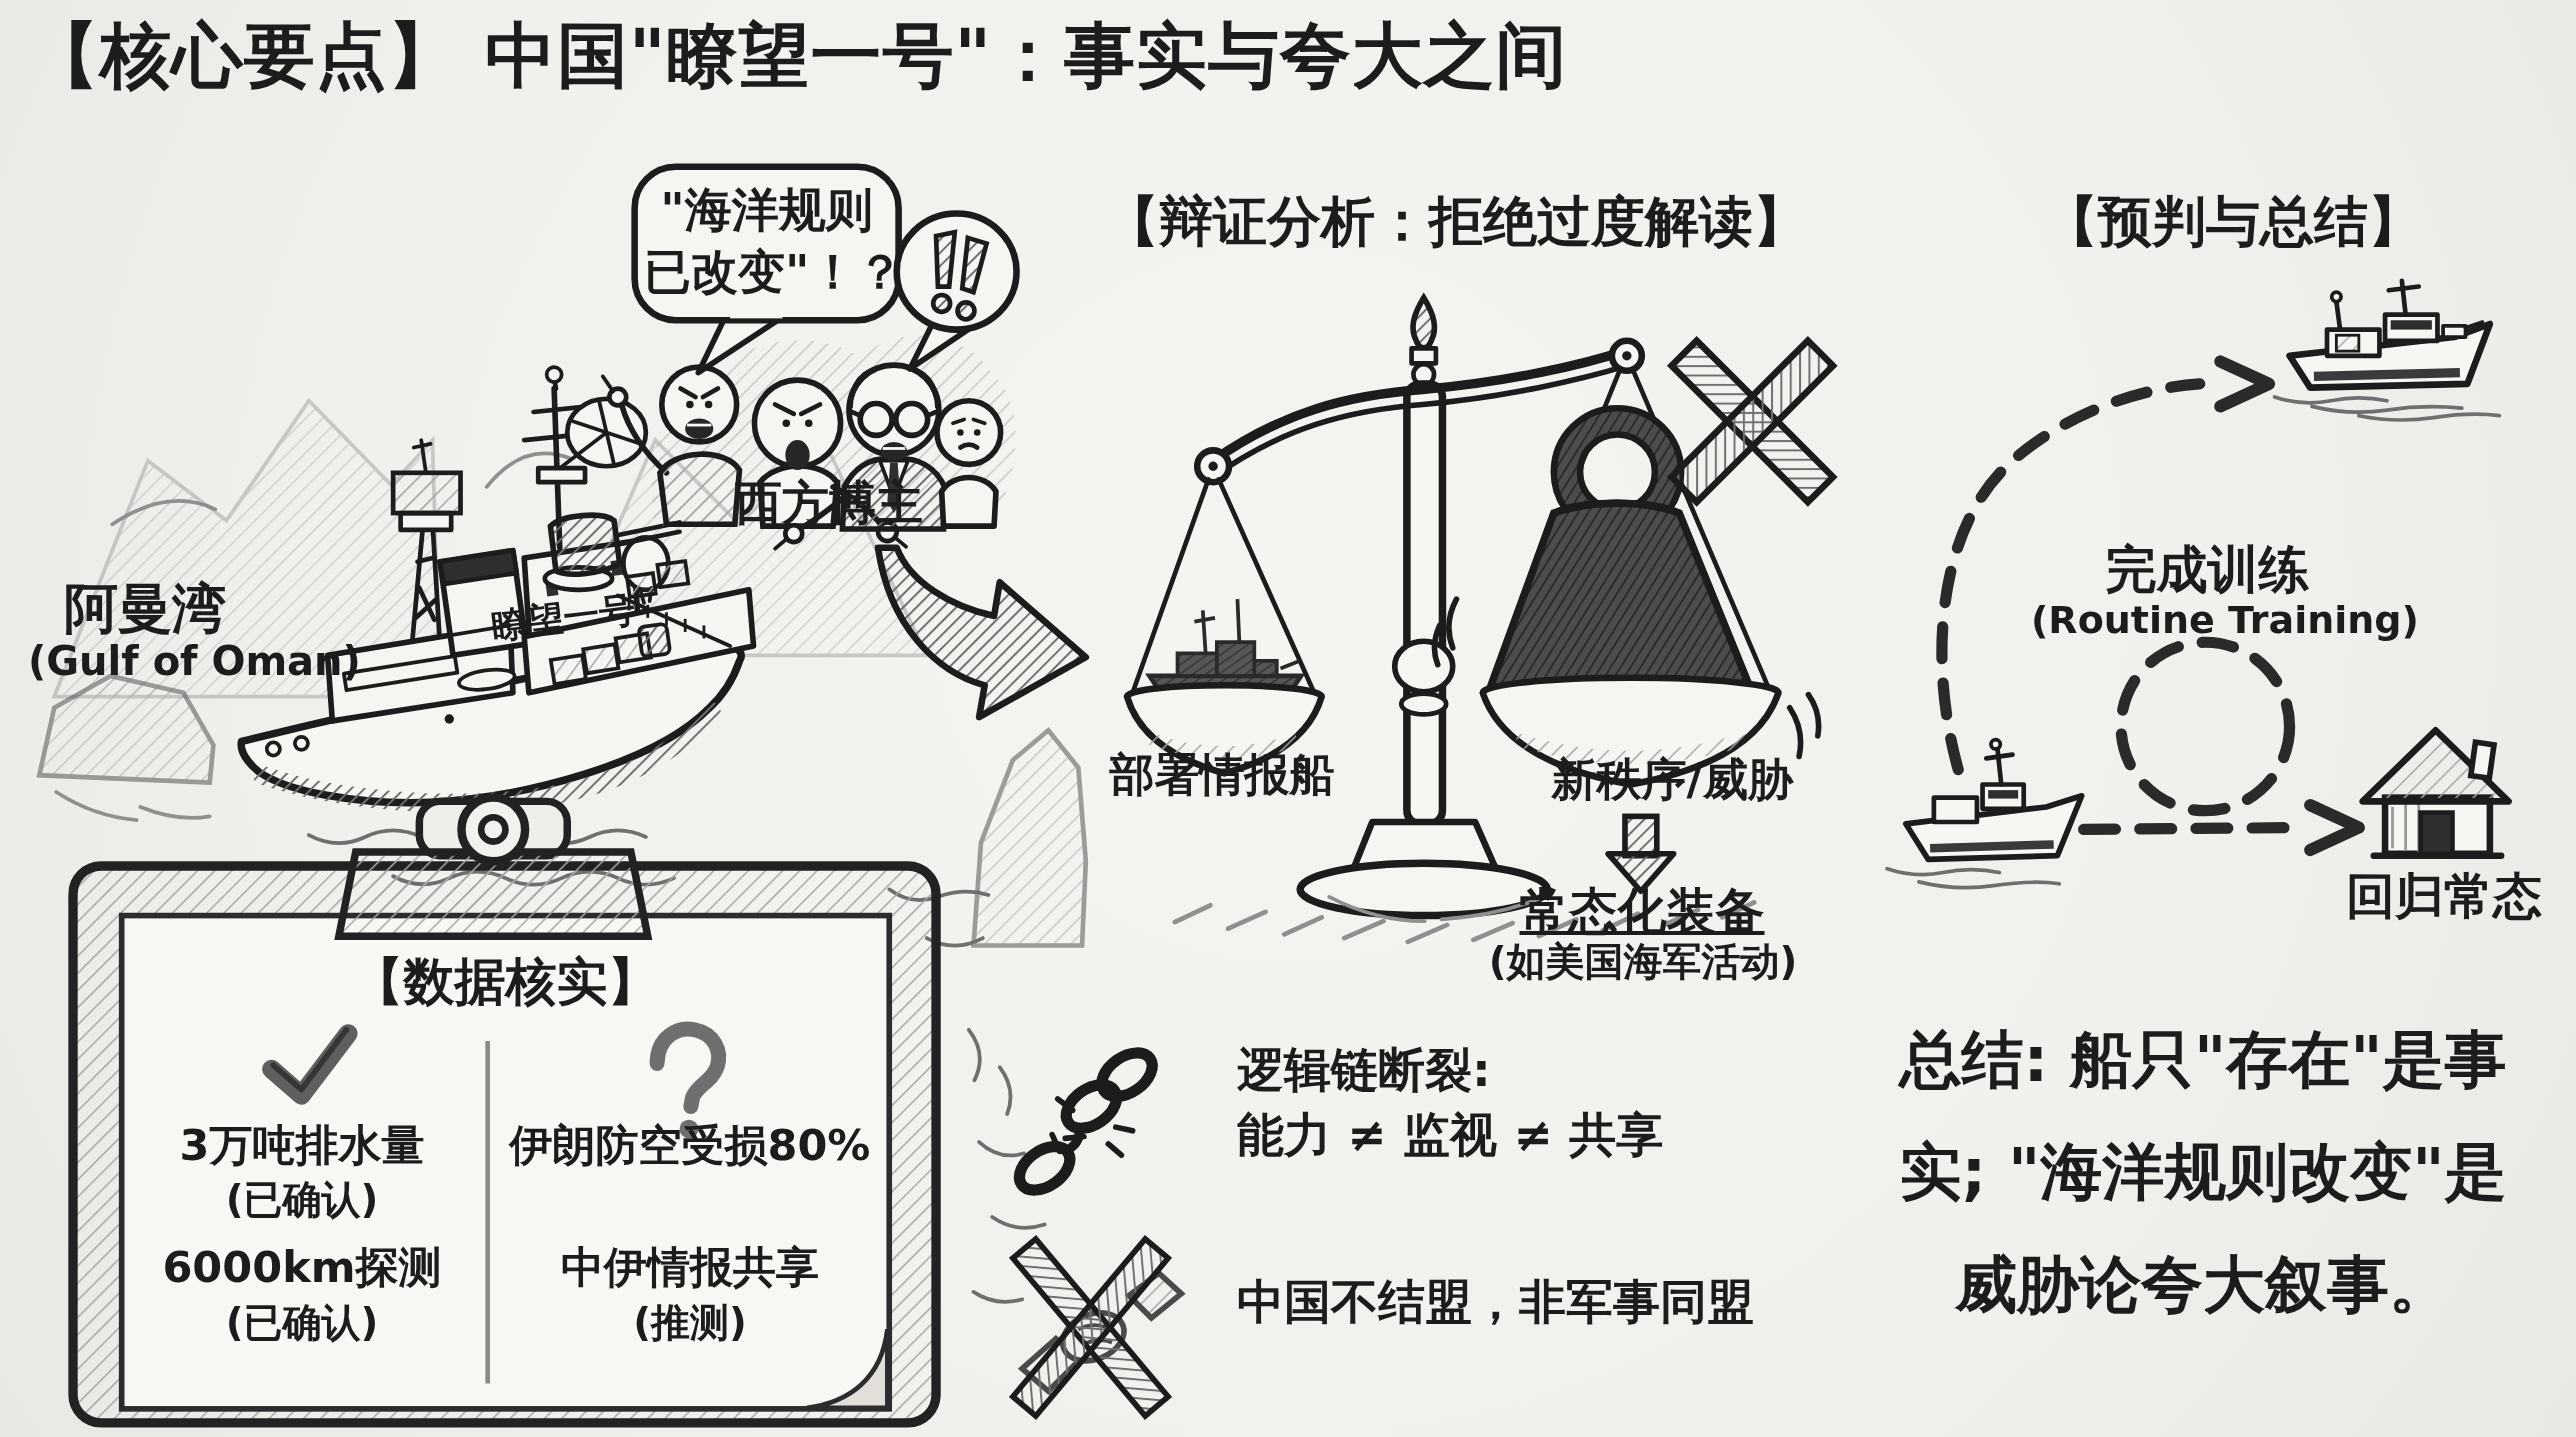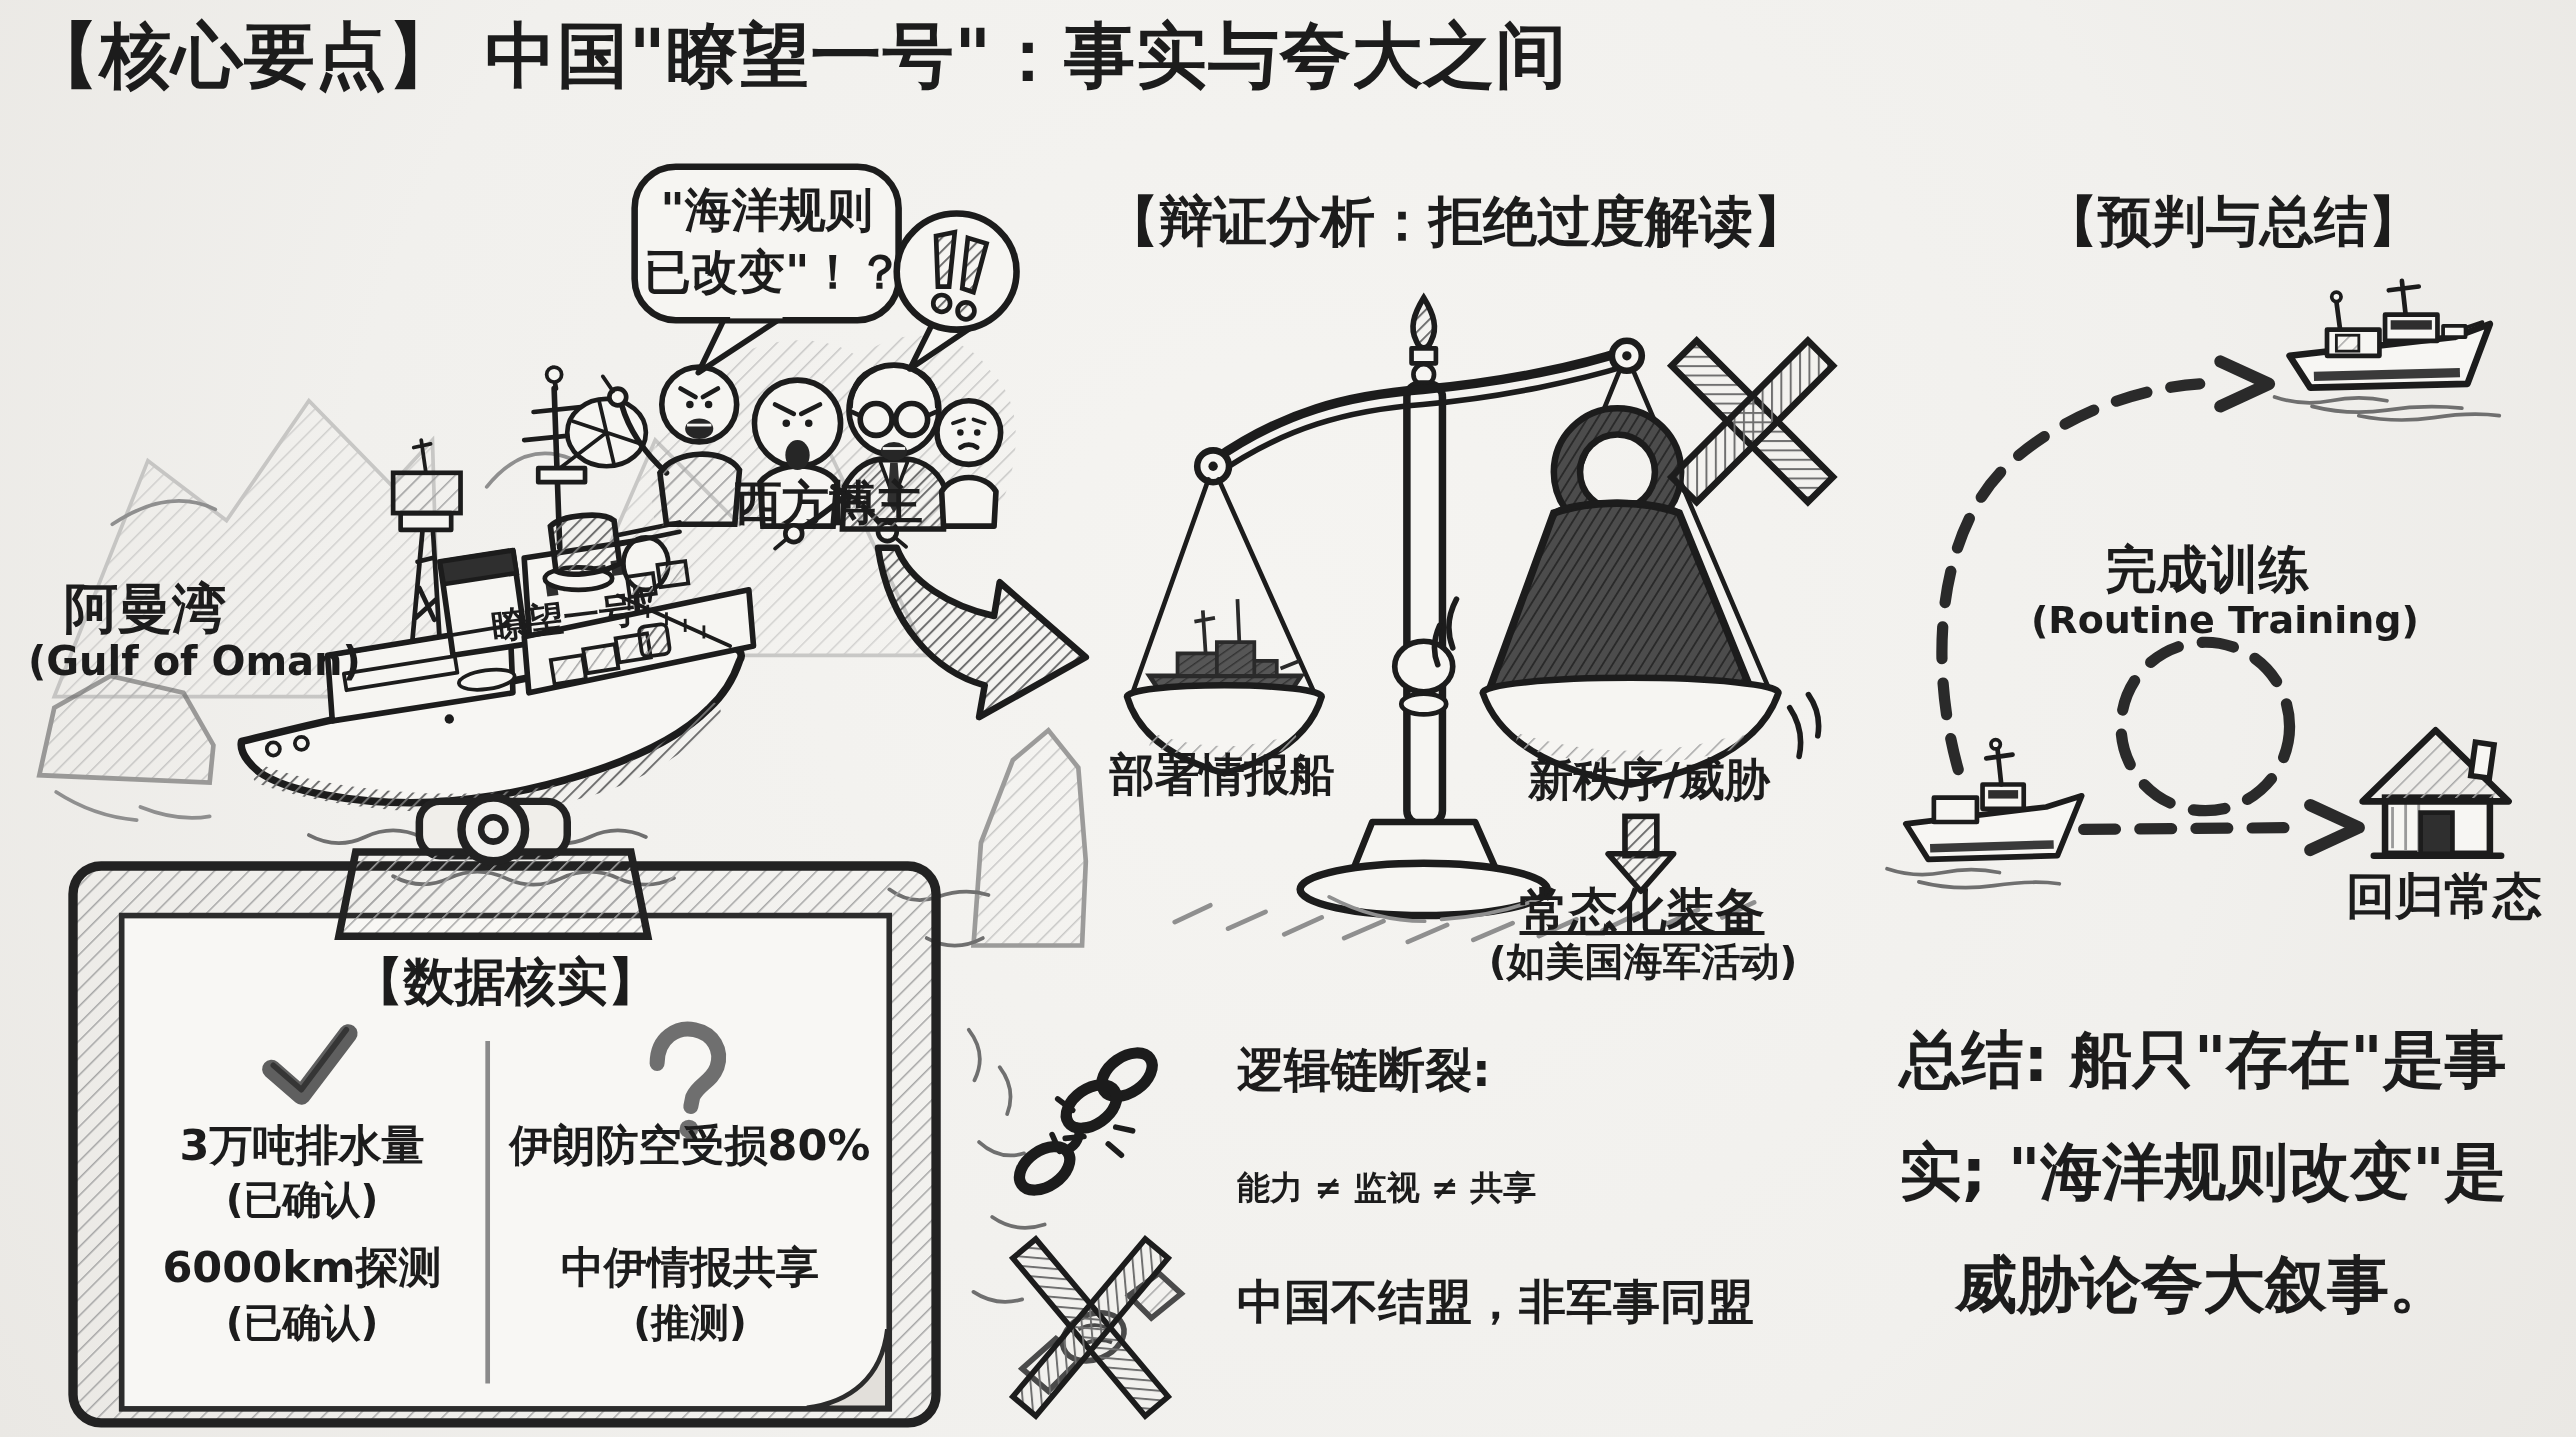--- a/index.html
+++ b/index.html
@@ -342,25 +342,25 @@
 
 <div class="t tc" style="left:644px;top:183px;width:245px;font-size:47px;">"海洋规则</div>
 <div class="t tc" style="left:644px;top:245px;width:245px;font-size:47px;">已改变"！？</div>
 <div class="t tc" style="left:730px;top:476px;width:198px;font-size:47px;">西方博主</div>
 <div class="t tc" style="left:56px;top:578px;width:178px;font-size:54px;">阿曼湾</div>
 <div class="t tc" style="left:28px;top:638px;width:234px;font-size:40px;font-weight:700;">(Gulf of Oman)</div>
 <div class="t tc" style="left:485px;top:597px;width:157px;font-size:36px;transform:rotate(-7deg);">瞭望一号</div>
 
 <div class="t tc" style="left:1076px;top:191px;width:760px;font-size:54px;">【辩证分析：拒绝过度解读】</div>
 <div class="t tc" style="left:1090px;top:749px;width:264px;font-size:45px;">部署情报船</div>
-<div class="t tc" style="left:1505px;top:754px;width:288px;font-size:45px;">新秩序/威胁</div>
+<div class="t tc" style="left:1505px;top:754px;width:288px;font-size:45px;text-align:right;">新秩序/威胁</div>
 <div class="t tc" style="left:1496px;top:884px;width:292px;font-size:49px;text-decoration:underline;">常态化装备</div>
 <div class="t tc" style="left:1466px;top:940px;width:354px;font-size:39px;">(如美国海军活动)</div>
 <div class="t" style="left:1237px;top:1043px;font-size:47px;">逻辑链断裂:</div>
-<div class="t" style="left:1237px;top:1169px;font-size:33px;">能力 ≠ 监视 ≠ 共享</div>
+<div class="t" style="left:1237px;top:1108px;font-size:47px;">能力 ≠ 监视 ≠ 共享</div>
 <div class="t tc" style="left:2013px;top:191px;width:440px;font-size:54px;">【预判与总结】</div>
 
 <div class="t" style="left:1237px;top:1275px;font-size:47px;">中国不结盟，非军事同盟</div>
 <div class="t tc" style="left:2095px;top:541px;width:225px;font-size:51px;">完成训练</div>
 <div class="t tc" style="left:2031px;top:599px;width:352px;font-size:38px;">(Routine Training)</div>
 <div class="t tc" style="left:2329px;top:869px;width:213px;font-size:49px;text-align:right;">回归常态</div>
 <div class="t tc" style="left:1840px;top:1024px;width:726px;font-size:62px;">总结: 船只"存在"是事</div>
 <div class="t tc" style="left:1840px;top:1136px;width:726px;font-size:62px;">实; "海洋规则改变"是</div>
 <div class="t tc" style="left:1840px;top:1249px;width:726px;font-size:62px;">威胁论夸大叙事。</div>
 

